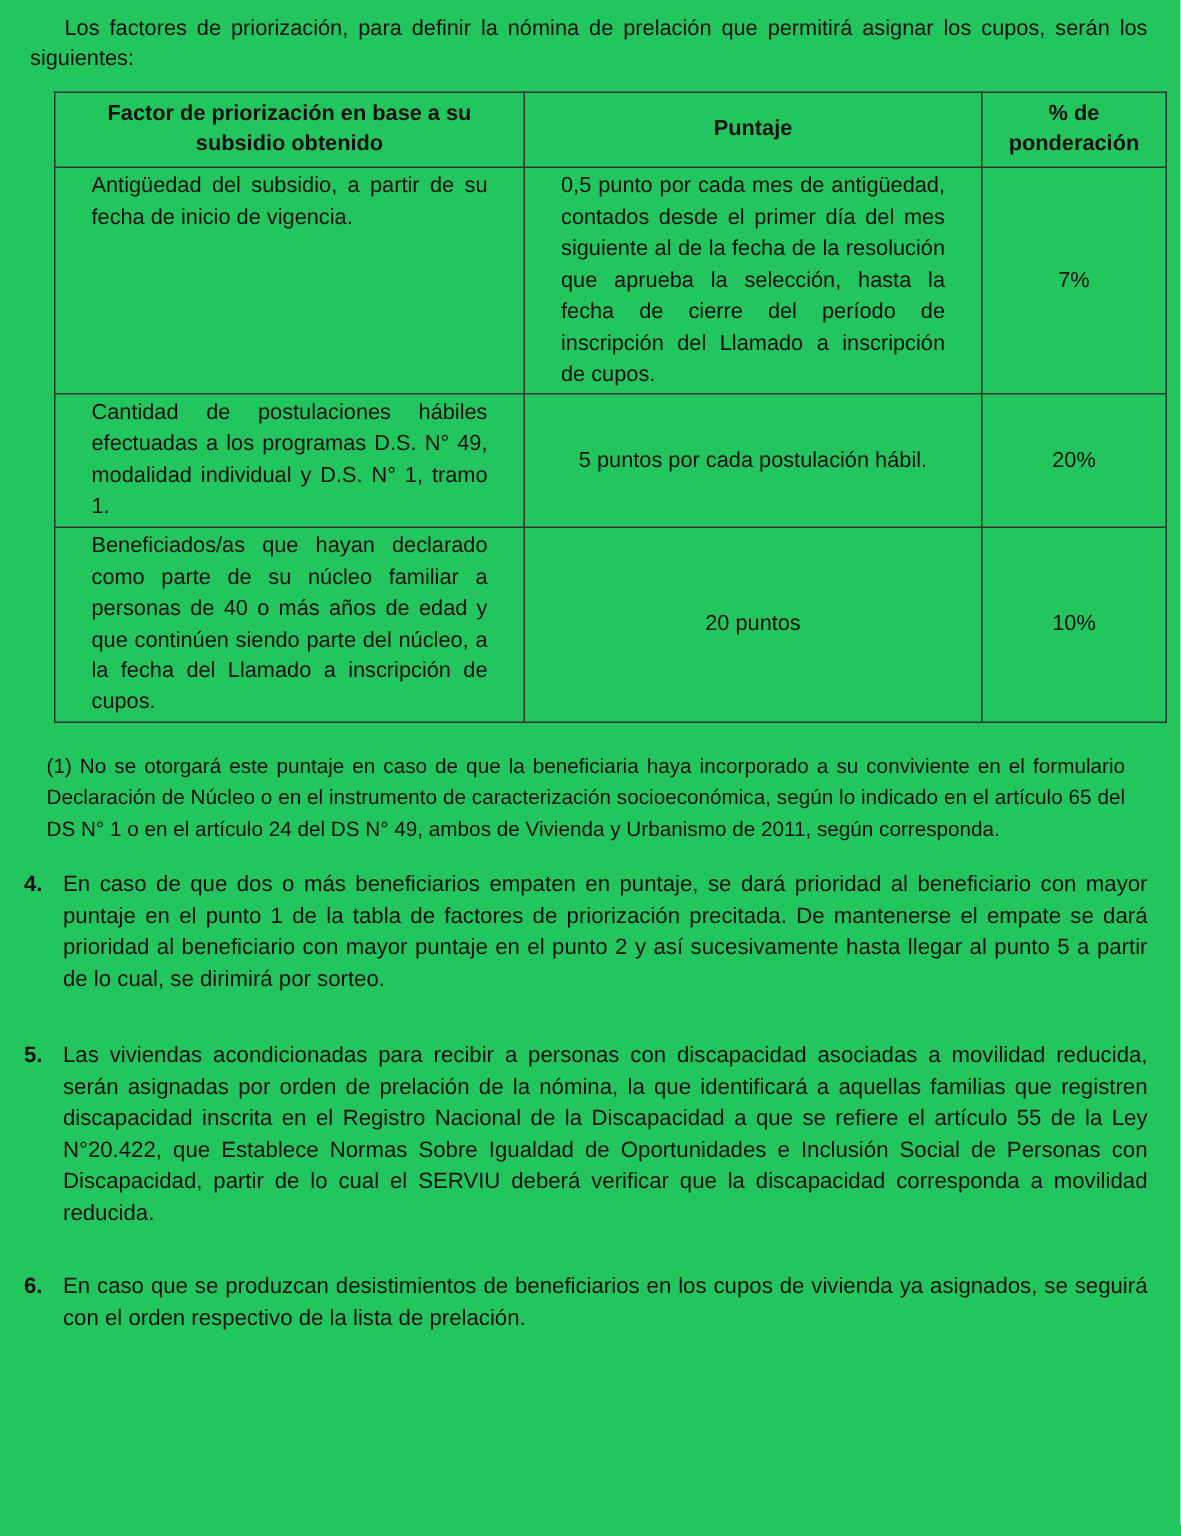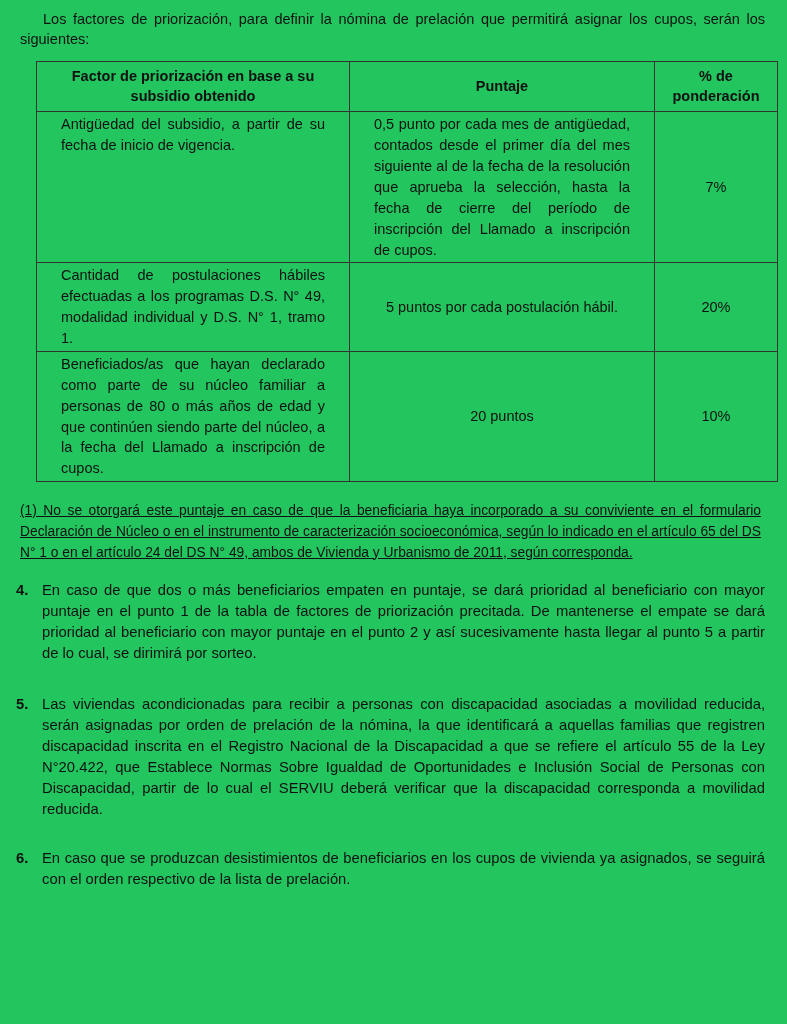--- a/index.html
+++ b/index.html
@@ -39,25 +39,24 @@
     font-weight: 700;
     text-align: center;
     vertical-align: middle;
     padding: 4px 6px;
   }
   td.factor  { text-align: justify; vertical-align: top; }
   td.puntaje { text-align: center;  vertical-align: middle; }
   td.puntaje.long { text-align: justify; vertical-align: top; }
   td.pct     { text-align: center;  vertical-align: middle; }
   .footnote {
-    margin: 4px;
+    margin: 15px;
     font-size: 13.8px;
     line-height: 1.5;
     text-align: justify;
-    text-decoration: underline;
   }
   .fn1 { margin-top: 19px; }
   .fn2 { margin-top: 11px; }
   .item {
     display: flex;
     font-size: 14.8px;
     line-height: 1.42;
     margin-top: 17px;
   }
   .item .num {
@@ -96,21 +95,21 @@
         <td class="factor">Antigüedad del subsidio, a partir de su fecha de inicio de vigencia.</td>
         <td class="puntaje long">0,5 punto por cada mes de antigüedad, contados desde el primer día del mes siguiente al de la fecha de la resolución que aprueba la selección, hasta la fecha de cierre del período de inscripción del Llamado a inscripción de cupos.</td>
         <td class="pct">7%</td>
       </tr>
       <tr>
         <td class="factor">Cantidad de postulaciones hábiles efectuadas a los programas D.S. N° 49, modalidad individual y D.S. N° 1, tramo 1.</td>
         <td class="puntaje">5 puntos por cada postulación hábil.</td>
         <td class="pct">20%</td>
       </tr>
       <tr>
-        <td class="factor">Beneficiados/as que hayan declarado como parte de su núcleo familiar a personas de 80 o más años de edad y que continúen siendo parte del núcleo, a la fecha del Llamado a inscripción de cupos.</td>
+        <td class="factor">Beneficiados/as que hayan declarado como parte de su núcleo familiar a personas de 40 o más años de edad y que continúen siendo parte del núcleo, a la fecha del Llamado a inscripción de cupos.</td>
         <td class="puntaje">20 puntos</td>
         <td class="pct">10%</td>
       </tr>
     </tbody>
   </table>
 
   <p class="footnote fn1">(1) No se otorgará este puntaje en caso de que la beneficiaria haya incorporado a su conviviente en el formulario Declaración de Núcleo o en el instrumento de caracterización socioeconómica, según lo indicado en el artículo 65 del DS N° 1 o en el artículo 24 del DS N° 49, ambos de Vivienda y Urbanismo de 2011, según corresponda.</p>
 
 
   <div class="item item4">

